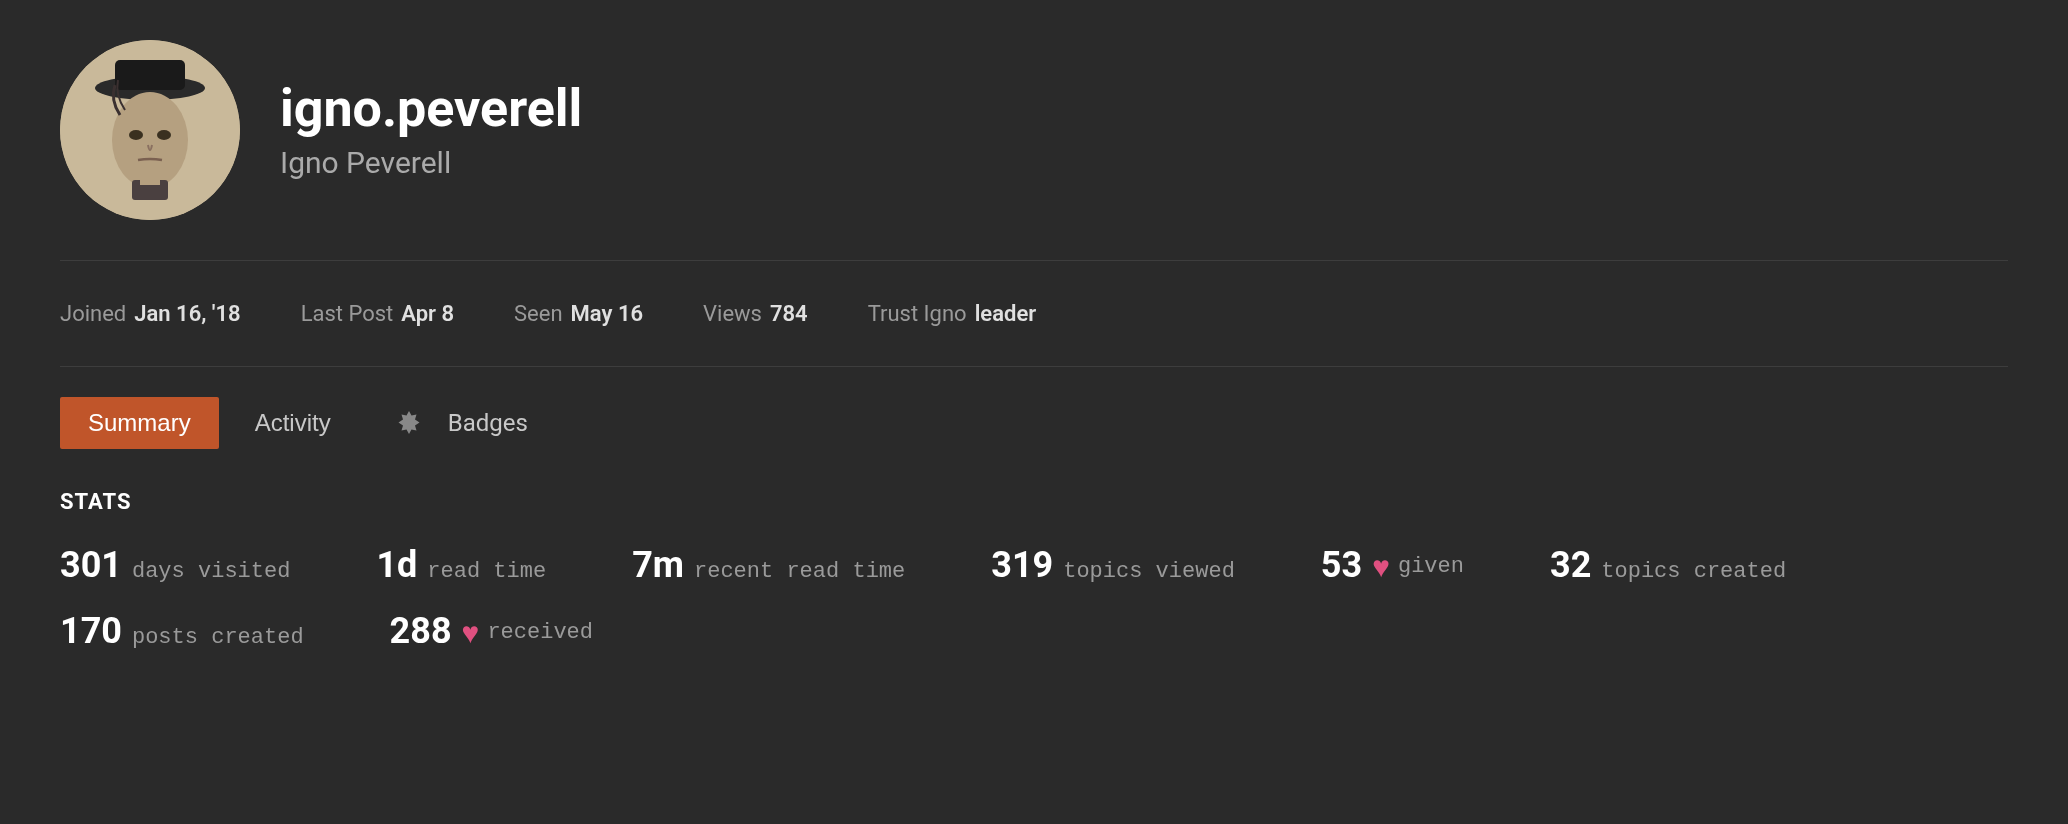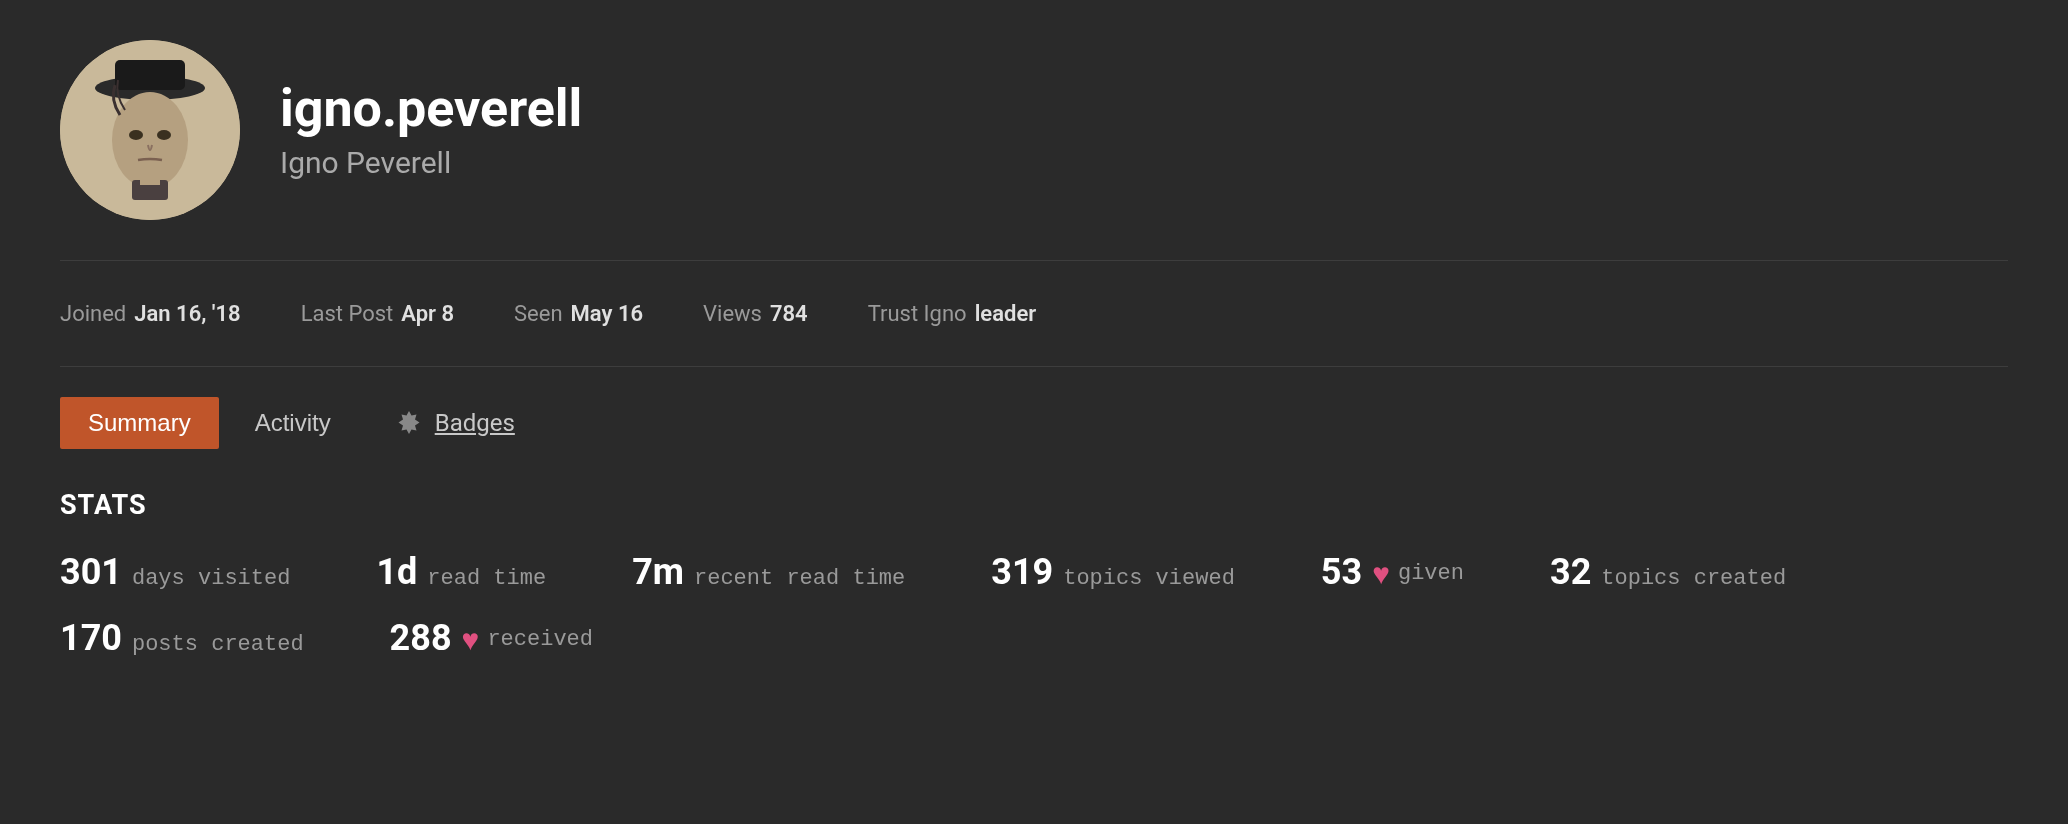--- a/index.html
+++ b/index.html
@@ -111,42 +111,41 @@
     }
 
     .tab-button.active {
       background-color: #c0552a;
       color: #ffffff;
     }
 
     .tab-badges {
       display: flex;
       align-items: center;
-      gap: 12px;
+      gap: 25px;
       font-size: 24px;
       color: #c8c8c8;
       cursor: pointer;
       padding: 12px 28px;
       border-radius: 6px;
-      text-decoration: underline;
     }
 
     .badge-icon {
       display: inline-block;
       width: 28px;
       height: 28px;
     }
 
     
     .stats-section {
       margin-top: 10px;
     }
 
     .stats-title {
-      font-size: 27px;
+      font-size: 22px;
       font-weight: 700;
       color: #ffffff;
       text-transform: uppercase;
       letter-spacing: 1px;
       margin-bottom: 30px;
     }
 
     .stats-row {
       display: flex;
       align-items: baseline;

